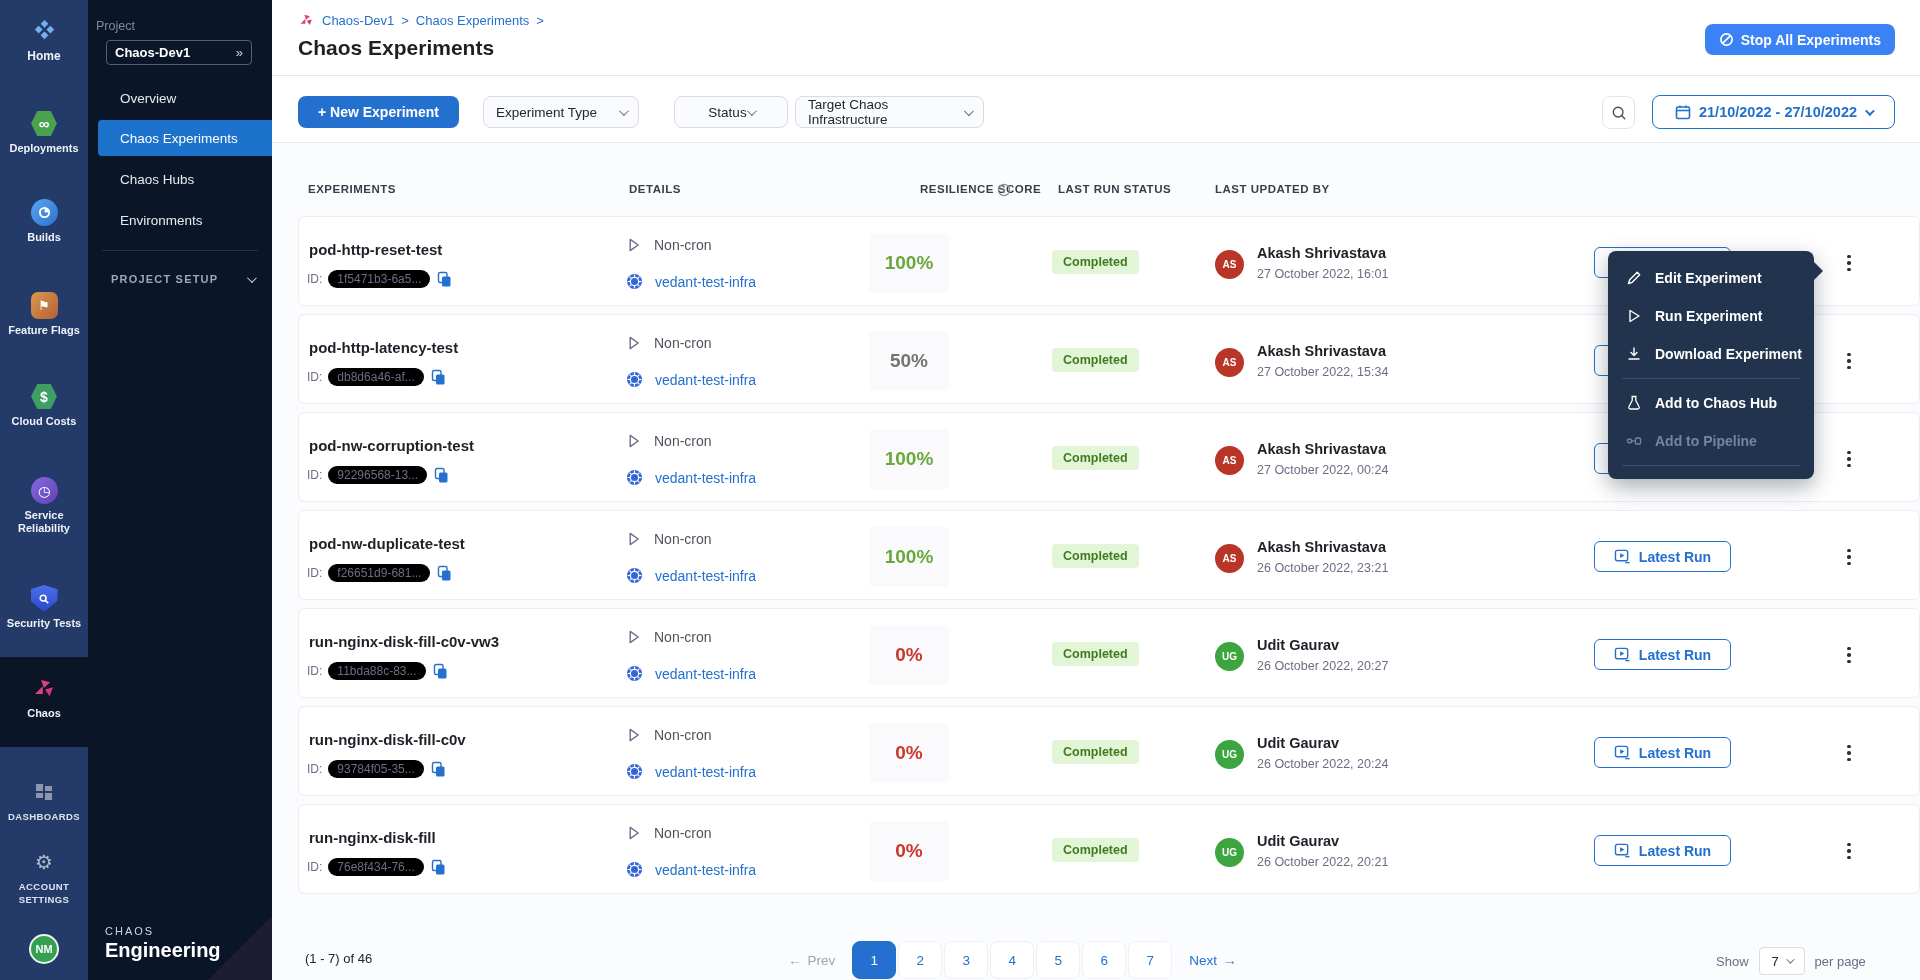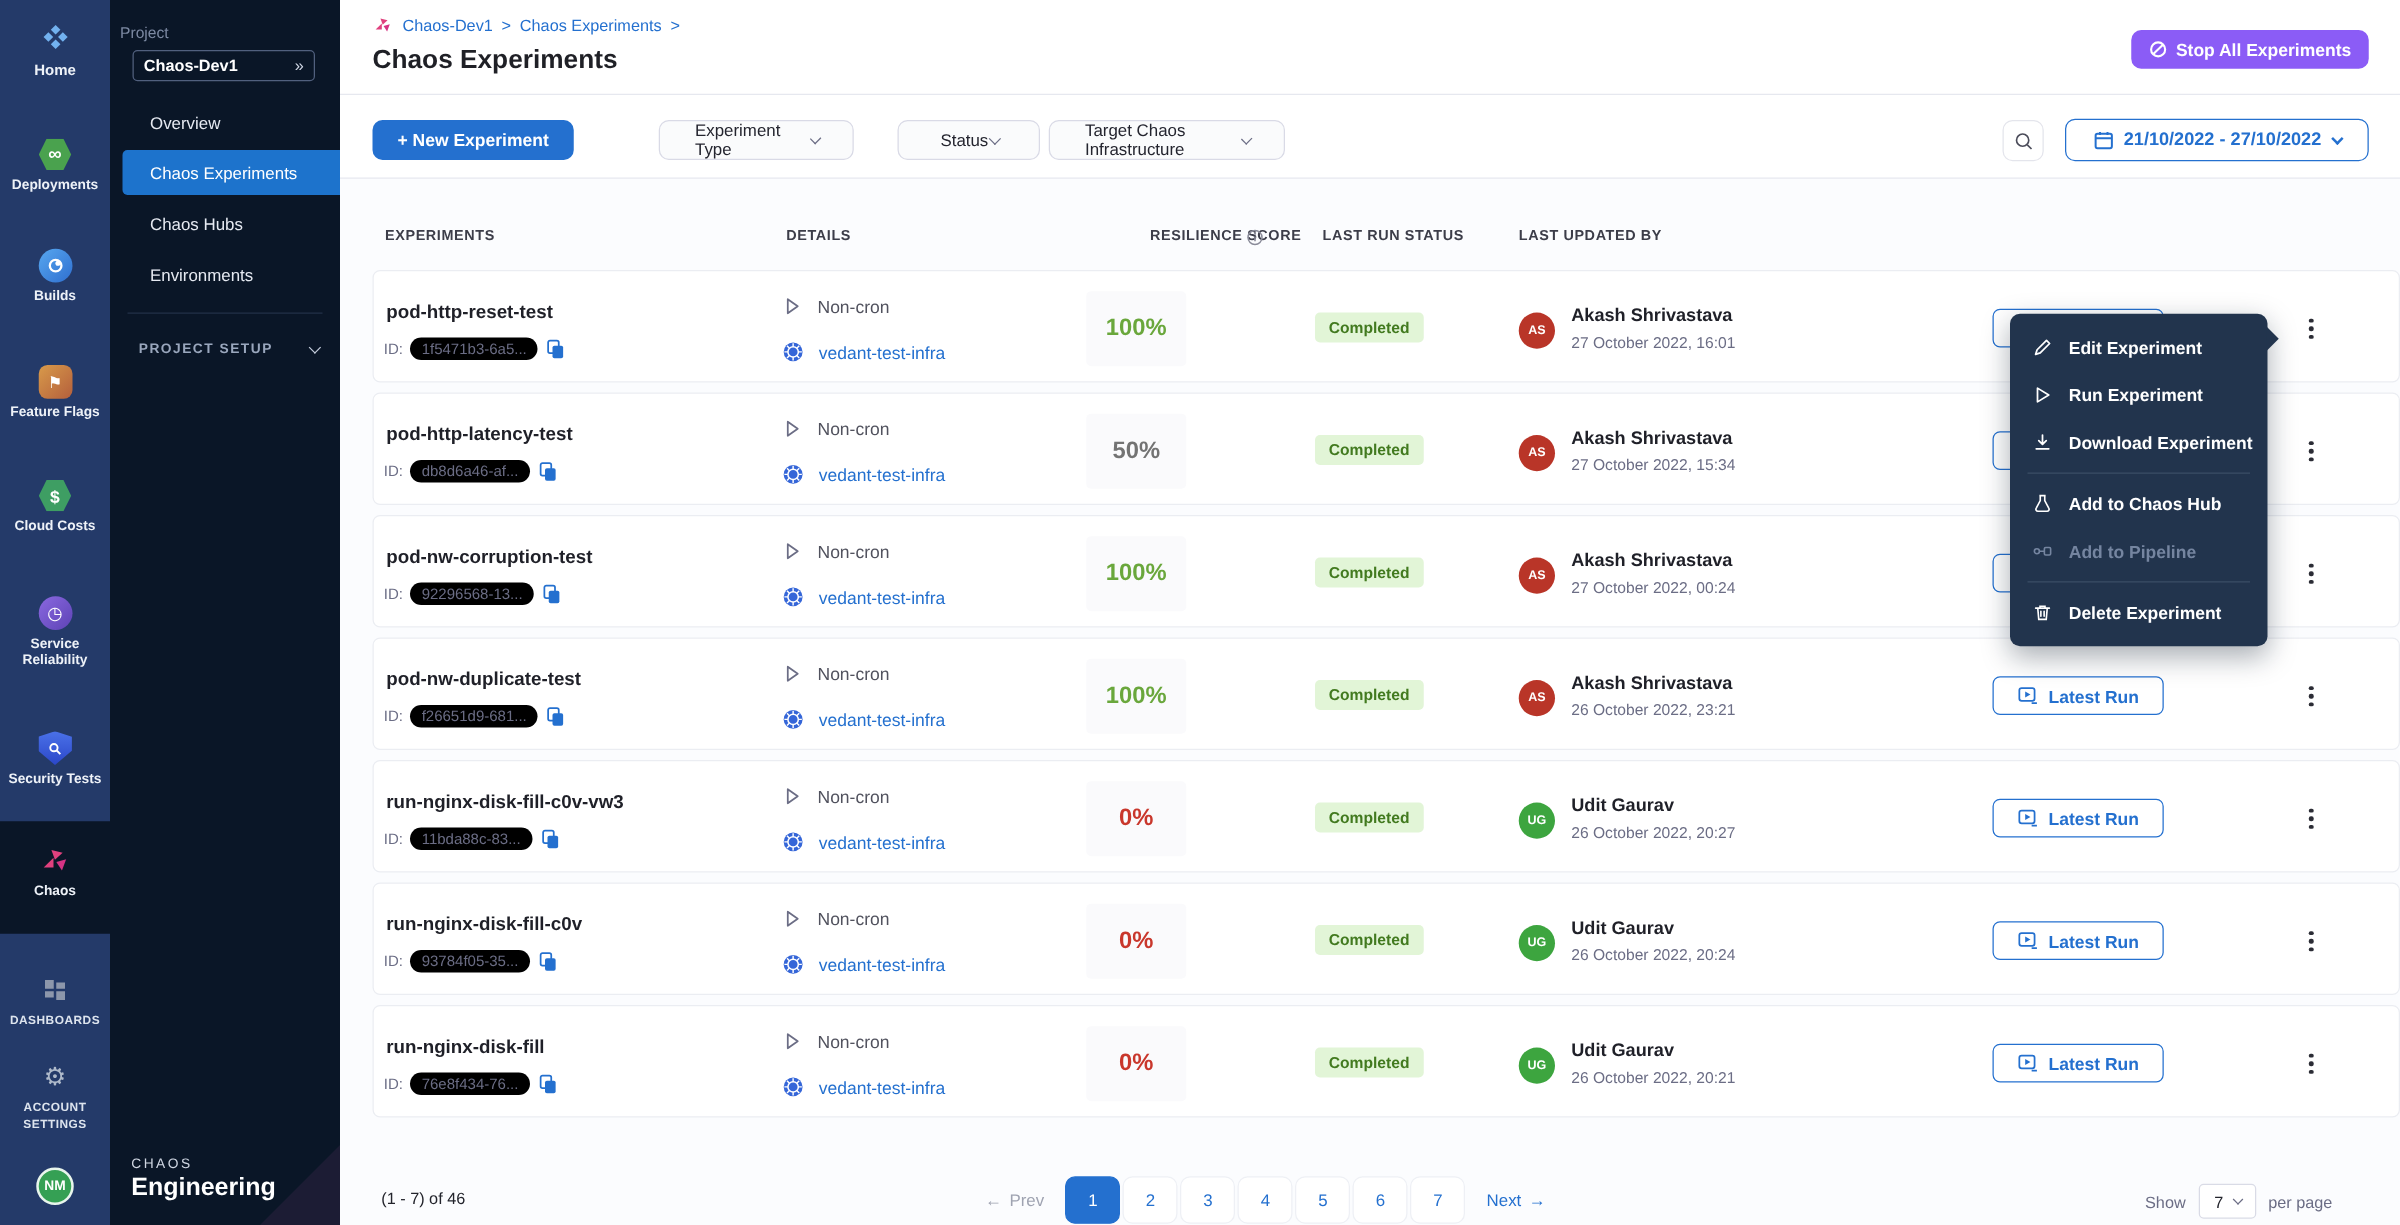--- a/index.html
+++ b/index.html
@@ -37,25 +37,25 @@
   .caret.white { border-color:#c6cedd; }
   .caret.blue { border-color:#2470cf; border-width:0 2px 2px 0; }
 
   
   .main { position:absolute; left:272px; right:0; top:0; bottom:0; background:#fbfcfe; }
   .page-header { position:absolute; left:0; right:0; top:0; height:76px; background:#fff; border-bottom:1px solid #e6e8ef; }
   .breadcrumb { position:absolute; left:26px; top:12px; display:flex; align-items:center; gap:7px; font-size:13px; }
   .breadcrumb a { color:#2470cf; text-decoration:none; cursor:pointer; }
   .breadcrumb .sep { color:#2470cf; }
   .page-title { position:absolute; left:26px; top:36px; font-size:21px; font-weight:700; color:#1f2026; }
-  .stop-btn { position:absolute; right:25px; top:24px; height:31px; background:#8b5cf6; border:none; border-radius:8px; color:#fff; font-weight:700; font-size:14px; padding:0 14px; display:flex; align-items:center; gap:7px; cursor:pointer; font-family:inherit; }
+  .stop-btn { position:absolute; right:25px; top:24px; height:31px; background:#3b82f6; border:none; border-radius:8px; color:#fff; font-weight:700; font-size:14px; padding:0 14px; display:flex; align-items:center; gap:7px; cursor:pointer; font-family:inherit; }
 
   .toolbar { position:absolute; left:0; right:0; top:76px; height:67px; background:#fff; border-bottom:1px solid #e6e8ef; }
   .new-btn { position:absolute; left:26px; top:20px; height:32px; width:161px; background:#2470cf; color:#fff; border:none; border-radius:8px; font-size:14px; font-weight:700; cursor:pointer; font-family:inherit; }
-  .filter { position:absolute; top:20px; height:32px; background:#fafbfc; border:1px solid #d9dae6; border-radius:8px; display:flex; align-items:center; justify-content:space-between; padding:0 28px; font-size:13.5px; color:#24252f; cursor:pointer;margin-left:44px; }
+  .filter { position:absolute; top:20px; height:32px; background:#fafbfc; border:1px solid #d9dae6; border-radius:8px; display:flex; align-items:center; justify-content:space-between; padding:0 12px; font-size:13.5px; color:#24252f; cursor:pointer; }
   .f1 { left:211px; width:156px; } .f2 { left:402px; width:114px;justify-content:center; } .f3 { left:523px; width:189px; }
   .search-btn { position:absolute; left:1330px; top:20px; width:33px; height:33px; background:#fff; border:1px solid #e4e5ec; border-radius:8px; display:flex; align-items:center; justify-content:center; cursor:pointer; }
   .date-btn { position:absolute; left:1380px; top:19px; width:243px; height:34px; background:#fff; border:1.5px solid #2470cf; border-radius:8px; color:#2470cf; font-weight:700; font-size:14.5px; display:flex; align-items:center; justify-content:center; gap:8px; cursor:pointer; font-family:inherit; }
 
   .thead { position:absolute; top:183px; left:0; right:0; height:16px; font-size:11.5px; font-weight:700; color:#3c3d49; letter-spacing:.5px; }
   .thead span { position:absolute; top:0; }
   .h0{left:36px;} .h1{left:357px;} .h2{left:608px;margin-left:40px;} .h3{left:786px;} .h4{left:943px;}
   .info-ic { position:absolute; left:725px; top:-2px; }
 
   
@@ -708,26 +708,20 @@
     </div>
     <div class="mi disabled">
       <svg width="16" height="16" viewBox="0 0 16 16">
           <circle cx="3.5" cy="8" r="2" fill="none" stroke="#7585a0" stroke-width="1.3"></circle>
           <path d="M5.5 8h4" stroke="#7585a0" stroke-width="1.3"></path>
           <rect x="9.5" y="5" width="5" height="6" rx="1" fill="none" stroke="#7585a0" stroke-width="1.3"></rect>
         </svg>
       <span>Add to Pipeline</span>
     </div>
     <div class="mdiv"></div>
-    <div class="mi">
-      <svg width="16" height="16" viewBox="0 0 16 16">
-          <path d="M2.5 4.5h11M6 4.5V3h4v1.5M4.2 4.5l.8 9h6l.8-9M6.7 7v4M9.3 7v4" fill="none" stroke="#fff" stroke-width="1.3" stroke-linecap="round"></path>
-        </svg>
-      <span>Delete Experiment</span>
-    </div>
   </div>
 
   <div class="pagebar">
     <span class="count">(1 - 7) of 46</span>
     <div class="pager">
       <span class="pg-prev">
           <span>←</span>
           <span>Prev</span>
         </span>
       <span id="pages" style="display:flex">

